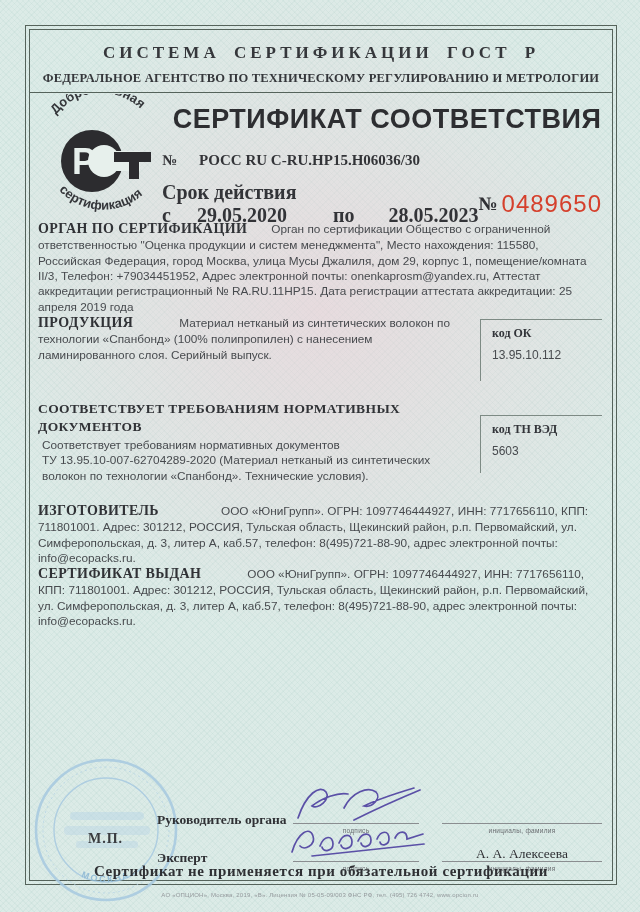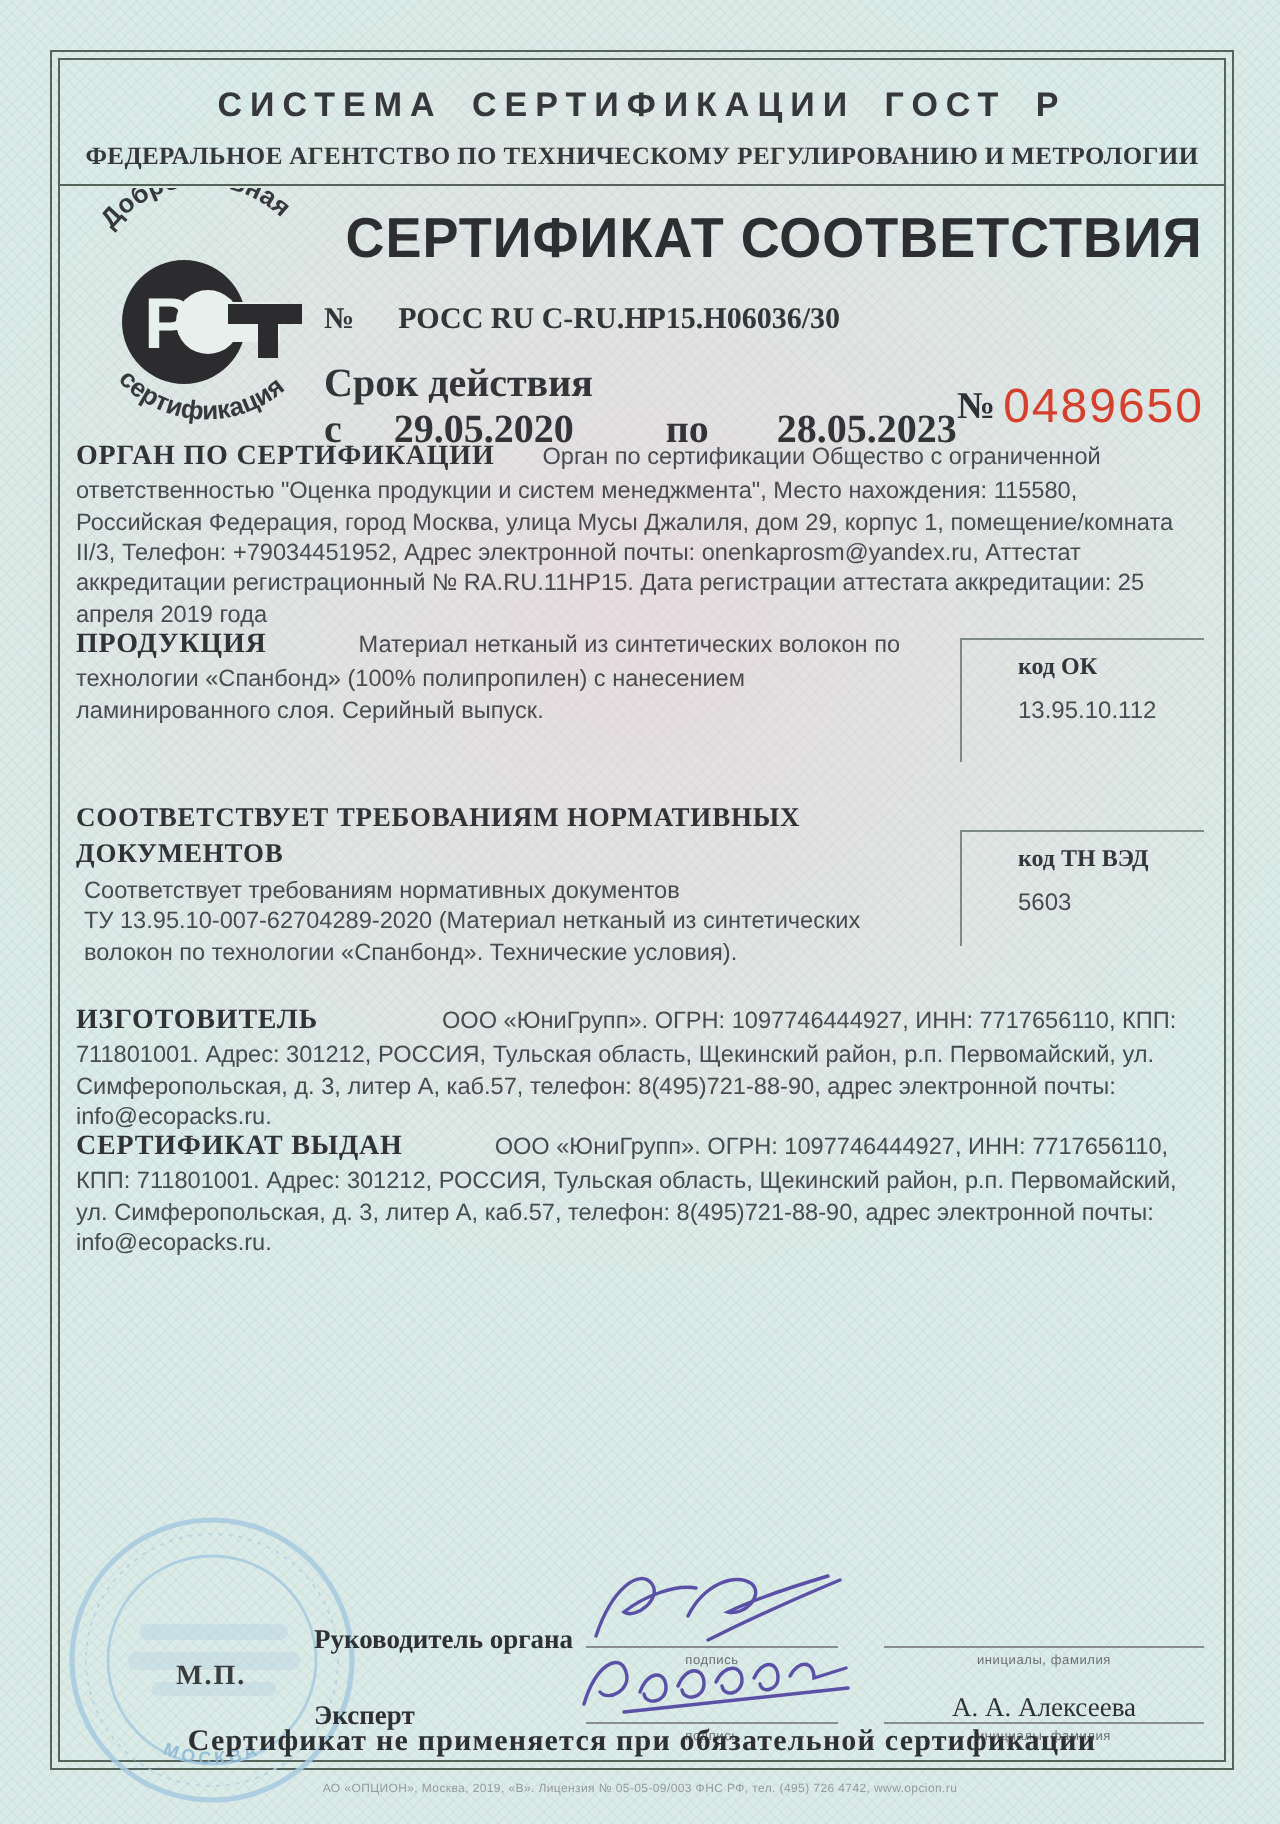--- a/index.html
+++ b/index.html
@@ -16,21 +16,21 @@
   .frame {
     position:absolute; left:25px; top:25px; width:592px; height:860px;
     border:1px solid #55635b; padding:3px;
   }
   .frame-inner {
     position:relative; width:100%; height:100%;
     border:1px solid #55635b;
   }
   .hdr-system {
     position:absolute; top:13px; left:0; right:0; text-align:center;
-    font-family:Liberation Sans, sans-serif; font-weight:bold; font-size:17px;
+    font-family:Liberation Serif, serif; font-weight:bold; font-size:17px;
     letter-spacing:4px; word-spacing:6px; color:#35373b;
   }
   .hdr-agency {
     position:absolute; top:41px; left:0; right:0; text-align:center;
     font-family:"Liberation Serif", serif; font-weight:bold; font-size:12.5px;
     letter-spacing:.2px; color:#35373b;
   }
   .hdr-rule { position:absolute; top:62px; left:0; right:0; border-top:1px solid #55635b; }
   .logo-box { position:absolute; left:2px; top:64px; width:140px; height:118px; }
   .doc-title {
@@ -65,21 +65,21 @@
     color:#303236; letter-spacing:.4px;
   }
   .sec-h.block { display:block; margin-bottom:3px; }
   .gap-sm { display:inline-block; width:24px; }
   .gap-md { display:inline-block; width:46px; }
   .gap-lg { display:inline-block; width:62px; }
   .pre { white-space:pre-line; }
   .code-box {
     position:absolute; left:450px; width:122px;
     border-top:1px solid #7d8a84; border-left:1px solid #7d8a84;
-    padding:6px 0 0 28px;
+    padding:6px 0 0 11px;
   }
   .code-box .code-label {
     font-family:"Liberation Serif", serif; font-weight:bold; font-size:12px; color:#33353a;
   }
   .code-box .code-value { font-size:12px; margin-top:7px; color:#474a4e; }
   .sig-role {
     position:absolute; left:127px;
     font-family:"Liberation Serif", serif; font-weight:bold; font-size:13.5px; color:#2f3034;
   }
   .sig-line {

